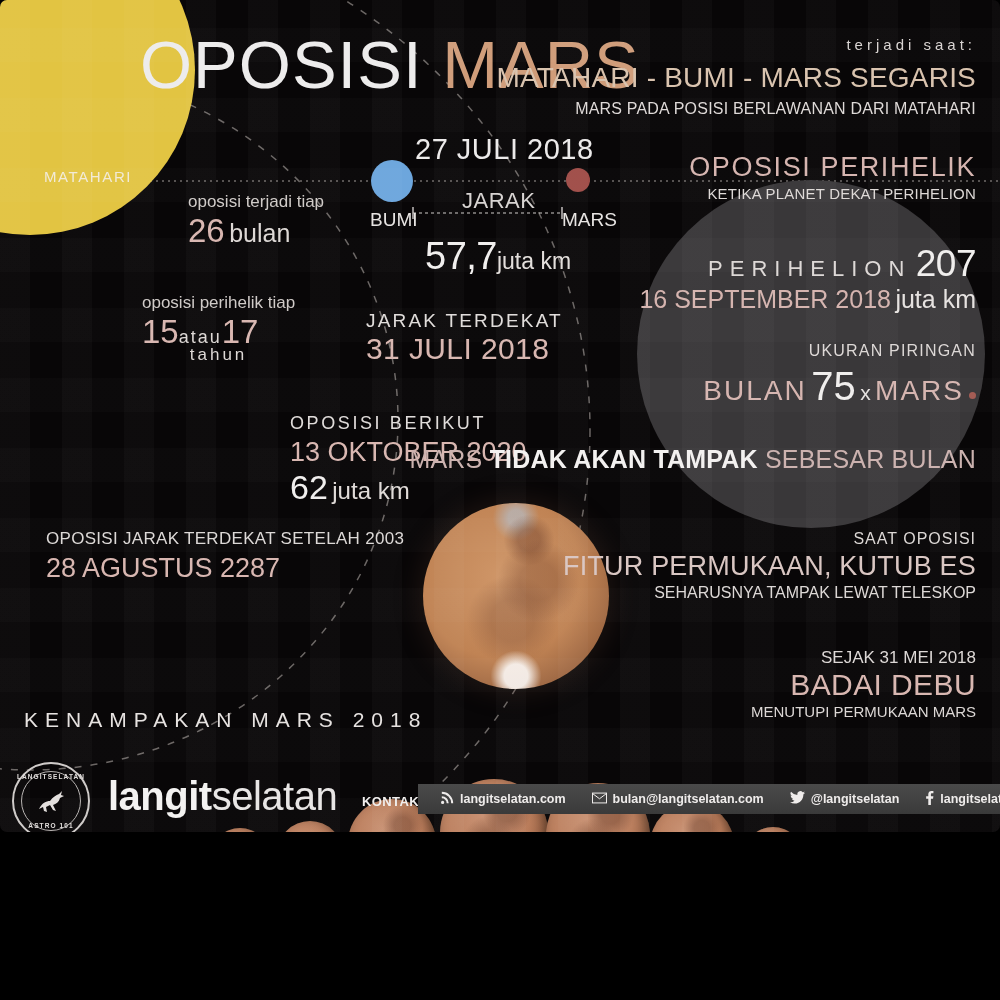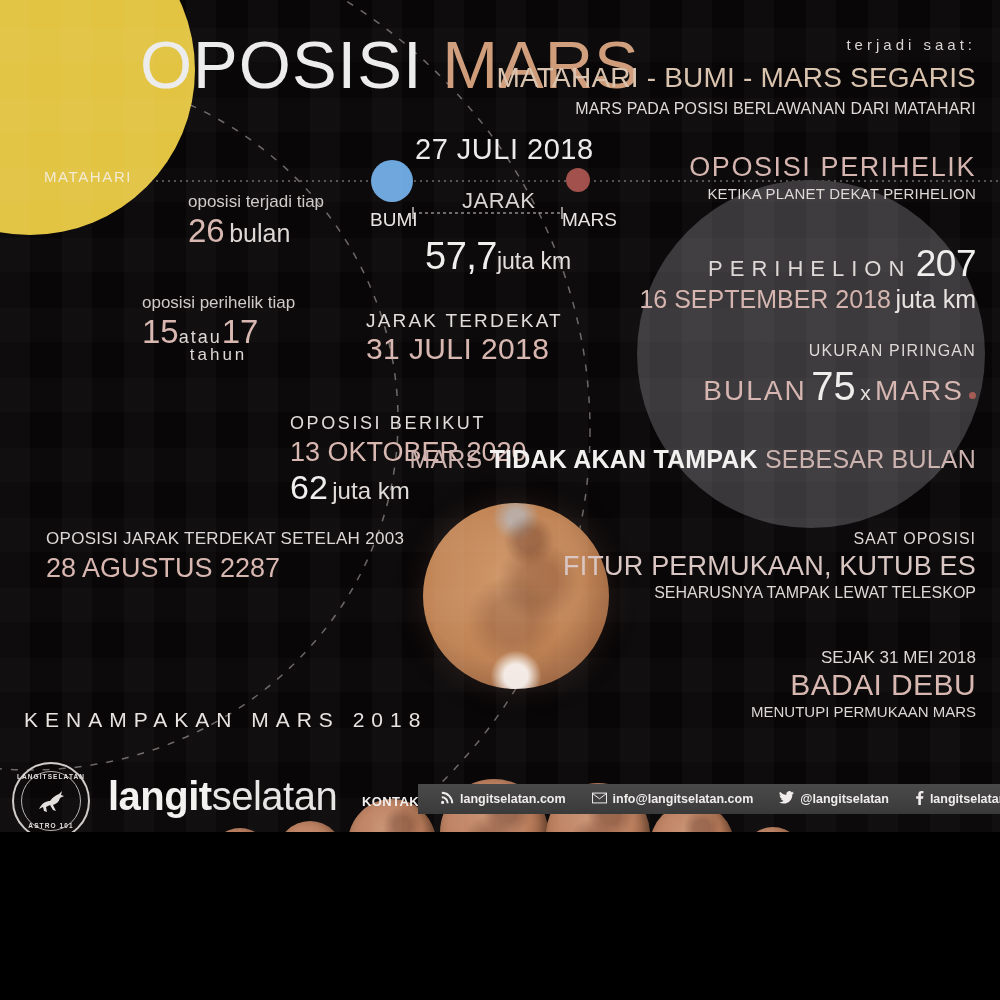--- a/index.html
+++ b/index.html
@@ -5,20 +5,21 @@
   html,body{margin:0;padding:0;background:#000;}
   body{
     font-family:"Liberation Sans", sans-serif;
     -webkit-font-smoothing:antialiased;
   }
   #poster{
     position:relative;
     width:1000px;height:832px;
     overflow:hidden;
     background:#080607;
+    border-radius:7px;
   }
   
   #texture{
     position:absolute;inset:0;
     background-image:
       repeating-linear-gradient(90deg, rgba(255,255,255,.022) 0 30px, rgba(0,0,0,0) 30px 62px),
       repeating-linear-gradient(0deg, rgba(255,255,255,.016) 0 34px, rgba(0,0,0,0) 34px 70px);
     pointer-events:none;z-index:6;
   }
 
@@ -369,21 +370,21 @@
           <span><svg width="13" height="13" viewBox="0 0 16 16">
               <path d="M2 12a2 2 0 1 1 0 4 2 2 0 0 1 0-4zM1 6.5V9a6 6 0 0 1 6 6h2.5A8.5 8.5 0 0 0 1 6.5zM1 1v2.5A11.5 11.5 0 0 1 12.5 15H15A14 14 0 0 0 1 1z" fill="#efeceb"></path>
             </svg></span>
           <span>langitselatan.com</span>
         </div>
         <div class="ci">
           <span><svg width="15" height="12" viewBox="0 0 18 13">
               <rect x="0.6" y="0.6" width="16.8" height="11.8" fill="none" stroke="#efeceb" stroke-width="1.2"></rect>
               <path d="M1 1.4 L9 7.4 L17 1.4" fill="none" stroke="#efeceb" stroke-width="1.2"></path>
             </svg></span>
-          <span>info@langitselatan.com</span>
+          <span>bulan@langitselatan.com</span>
         </div>
         <div class="ci">
           <span><svg width="15" height="13" viewBox="0 0 18 15">
               <path d="M18 1.8a7 7 0 0 1-2.1.6A3.7 3.7 0 0 0 17.5.3a7.3 7.3 0 0 1-2.3.9A3.65 3.65 0 0 0 8.9 4.5 10.4 10.4 0 0 1 1.2.7a3.65 3.65 0 0 0 1.1 4.9 3.6 3.6 0 0 1-1.6-.5v.05a3.65 3.65 0 0 0 2.9 3.6 3.7 3.7 0 0 1-1.6.06 3.65 3.65 0 0 0 3.4 2.5A7.3 7.3 0 0 1 0 13.1a10.3 10.3 0 0 0 5.6 1.65c6.7 0 10.4-5.6 10.4-10.4l-.01-.47A7.4 7.4 0 0 0 18 1.8z" fill="#efeceb"></path>
             </svg></span>
           <span>@langitselatan</span>
         </div>
         <div class="ci">
           <span><svg width="9" height="14" viewBox="0 0 9 15">
               <path d="M6 15V8.2h2.3l.35-2.7H6V3.8c0-.78.22-1.3 1.33-1.3H8.7V.1A19 19 0 0 0 6.64 0C4.6 0 3.2 1.25 3.2 3.54V5.5H.9v2.7h2.3V15H6z" fill="#efeceb"></path>

